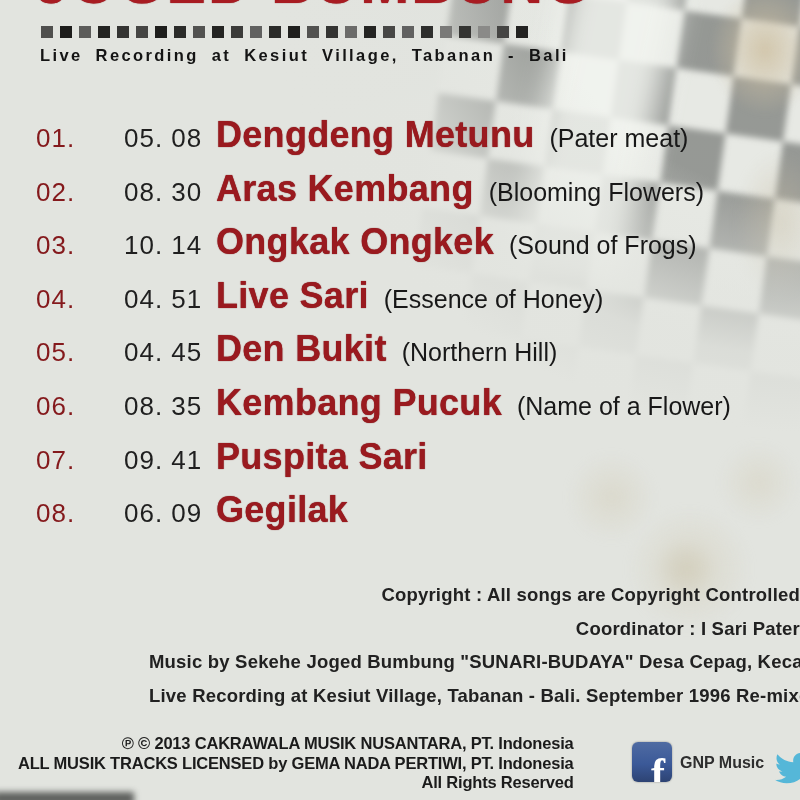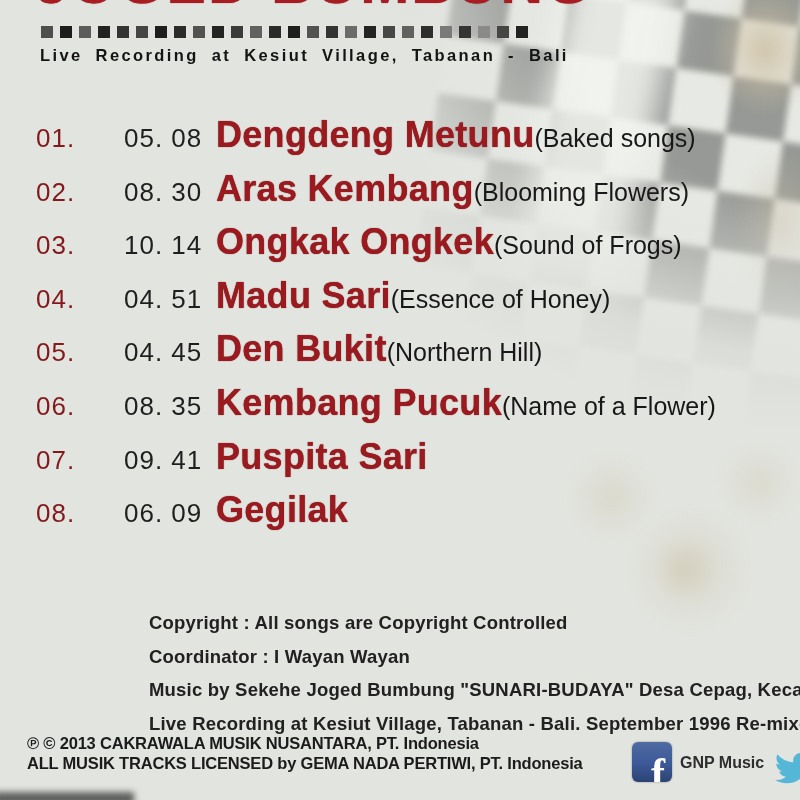--- a/index.html
+++ b/index.html
@@ -70,31 +70,31 @@
   }
   .squares-row .sq{width:11.5px; height:11.5px; display:inline-block;}
   .subtitle{
     position:absolute; top:46px; left:40px; font-size:16.5px; font-weight:700;
     color:#141414; letter-spacing:2.4px; word-spacing:6px; white-space:nowrap;
   }
   .tracklist{position:absolute; top:114px; left:36px; right:0;}
   .track{display:flex; align-items:baseline; height:53.6px; white-space:nowrap;}
   .t-num{font-size:26px; color:#84191c; width:52px; letter-spacing:1px;}
   .t-time{font-size:26px; color:#1f1f1f; width:92px; letter-spacing:1px;margin-left:36px;}
-  .t-title{font-size:36px; font-weight:700; color:#9a1a1f; 
+  .t-title{font-size:36px; font-weight:700; color:#9a1a1f; margin-right:15px;
            letter-spacing:.3px; text-shadow:0 0 1px #701013;}
   .t-trans{font-size:25px; color:#181818;}
   .credits{
-    position:absolute; left:149px; top:606px; width:651px; overflow:hidden;
+    position:absolute; left:149px; top:578px; width:651px; overflow:hidden;text-align:right;
   }
   .credit-line{
     font-size:18.5px; font-weight:700; color:#212121; line-height:33.5px;
     white-space:nowrap; letter-spacing:.2px;
   }
-  .legal{position:absolute; left:27px; top:734px;}
+  .legal{position:absolute; left:18px; top:734px;text-align:right;}
   .legal-line{
     font-size:16.5px; font-weight:700; color:#1b1b1b; line-height:19.5px;
     letter-spacing:-.2px; white-space:nowrap;
   }
   .social{position:absolute; left:632px; top:740px; width:168px; height:52px;}
   .fb-icon{
     position:absolute; left:0; top:2px; width:40px; height:40px; border-radius:6px;
     background:linear-gradient(#4f6ba2 0%,#3b5998 55%,#2d4373 100%);
     box-shadow:0 0 2px rgba(0,0,0,.4); overflow:hidden;
   }
@@ -156,38 +156,38 @@
         <span class="sq" style="background: rgb(35, 35, 33);"></span>
       </div>
 
     <div class="subtitle">Live Recording at Kesiut Village, Tabanan - Bali</div>
 
     <div class="tracklist">
       <div class="track">
         <span class="t-num">01.</span>
         <span class="t-time">05. 08</span>
         <span class="t-title">Dengdeng Metunu</span>
-        <span class="t-trans">(Baked songs)</span>
+        <span class="t-trans">(Pater meat)</span>
       </div>
       <div class="track">
         <span class="t-num">02.</span>
         <span class="t-time">08. 30</span>
         <span class="t-title">Aras Kembang</span>
         <span class="t-trans">(Blooming Flowers)</span>
       </div>
       <div class="track">
         <span class="t-num">03.</span>
         <span class="t-time">10. 14</span>
         <span class="t-title">Ongkak Ongkek</span>
         <span class="t-trans">(Sound of Frogs)</span>
       </div>
       <div class="track">
         <span class="t-num">04.</span>
         <span class="t-time">04. 51</span>
-        <span class="t-title">Madu Sari</span>
+        <span class="t-title">Live Sari</span>
         <span class="t-trans">(Essence of Honey)</span>
       </div>
       <div class="track">
         <span class="t-num">05.</span>
         <span class="t-time">04. 45</span>
         <span class="t-title">Den Bukit</span>
         <span class="t-trans">(Northern Hill)</span>
       </div>
       <div class="track">
         <span class="t-num">06.</span>
@@ -202,28 +202,29 @@
       </div>
       <div class="track">
         <span class="t-num">08.</span>
         <span class="t-time">06. 09</span>
         <span class="t-title">Gegilak</span>
       </div>
     </div>
 
     <div class="credits">
       <div class="credit-line">Copyright : All songs are Copyright Controlled</div>
-      <div class="credit-line">Coordinator  : I Wayan Wayan</div>
+      <div class="credit-line">Coordinator  : I Sari Pater</div>
       <div class="credit-line">Music by Sekehe Joged Bumbung "SUNARI-BUDAYA" Desa Cepag, Kecamatan Pe</div>
       <div class="credit-line">Live Recording at Kesiut Village, Tabanan - Bali. September 1996  Re-mixed at</div>
     </div>
 
     <div class="legal">
       <div class="legal-line">℗ © 2013 CAKRAWALA MUSIK NUSANTARA, PT. Indonesia</div>
       <div class="legal-line">ALL MUSIK TRACKS LICENSED by GEMA NADA PERTIWI, PT. Indonesia</div>
+      <div class="legal-line">All Rights Reserved</div>
     </div>
 
     <div class="social">
       <div class="fb-icon">
         <span>f</span>
       </div>
       <div class="fb-label">GNP Music</div>
       <svg class="tw-icon" viewBox="0 0 24 20">
         <path fill="#55b7d8" d="M23 2.4c-.8.4-1.7.6-2.6.8.9-.6 1.6-1.5 2-2.5-.9.5-1.9.9-2.9 1.1C18.6.8 17.4.3 16.1.3c-2.5 0-4.6 2.1-4.6 4.6 0 .4 0 .7.1 1.1C7.8 5.8 4.4 4 2.1 1.2c-.4.7-.6 1.5-.6 2.3 0 1.6.8 3 2 3.8-.7 0-1.5-.2-2.1-.6v.1c0 2.2 1.6 4.1 3.7 4.5-.4.1-.8.2-1.2.2-.3 0-.6 0-.9-.1.6 1.8 2.3 3.2 4.3 3.2-1.6 1.2-3.6 2-5.7 2-.4 0-.7 0-1.1-.1 2 1.3 4.5 2.1 7.1 2.1 8.5 0 13.2-7.1 13.2-13.2v-.6c.9-.7 1.7-1.5 2.2-2.4z"></path>
       </svg>

